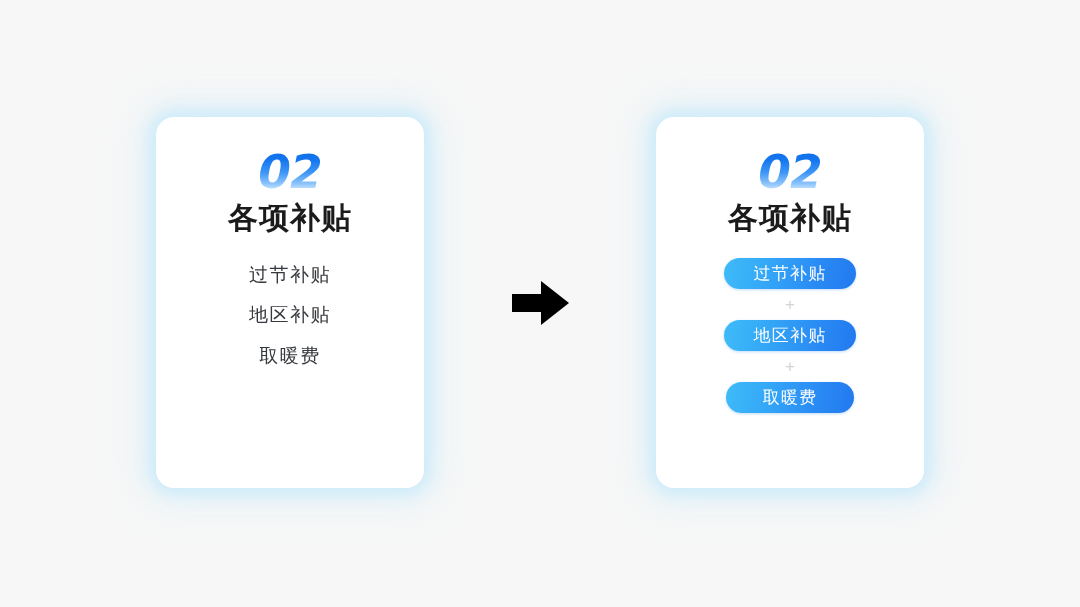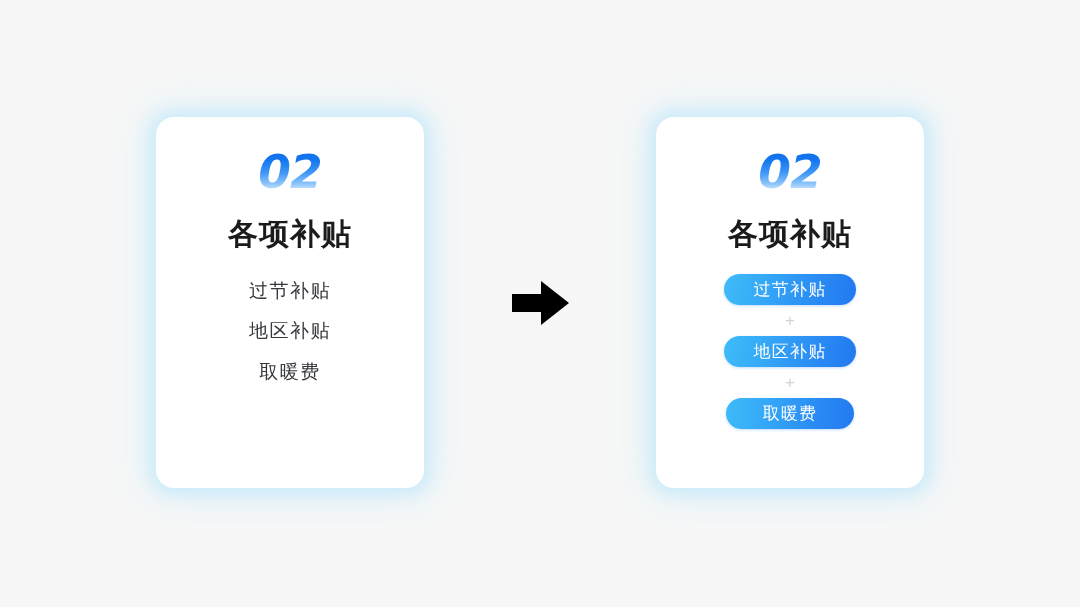--- a/index.html
+++ b/index.html
@@ -66,21 +66,21 @@
         #ffffff 100%);
     -webkit-background-clip: text;
     background-clip: text;
     color: transparent;
     -webkit-text-fill-color: transparent;
     user-select: none;
   }
 
   
   .card-title {
-    margin-top: 22px;
+    margin-top: 6px;
     font-size: 30px;
     font-weight: 700;
     color: #1b1b1b;
     letter-spacing: 1px;
     line-height: 1.15;
     font-family: "Liberation Sans", "DejaVu Sans", sans-serif;
   }
 
   
   .plain-list {

